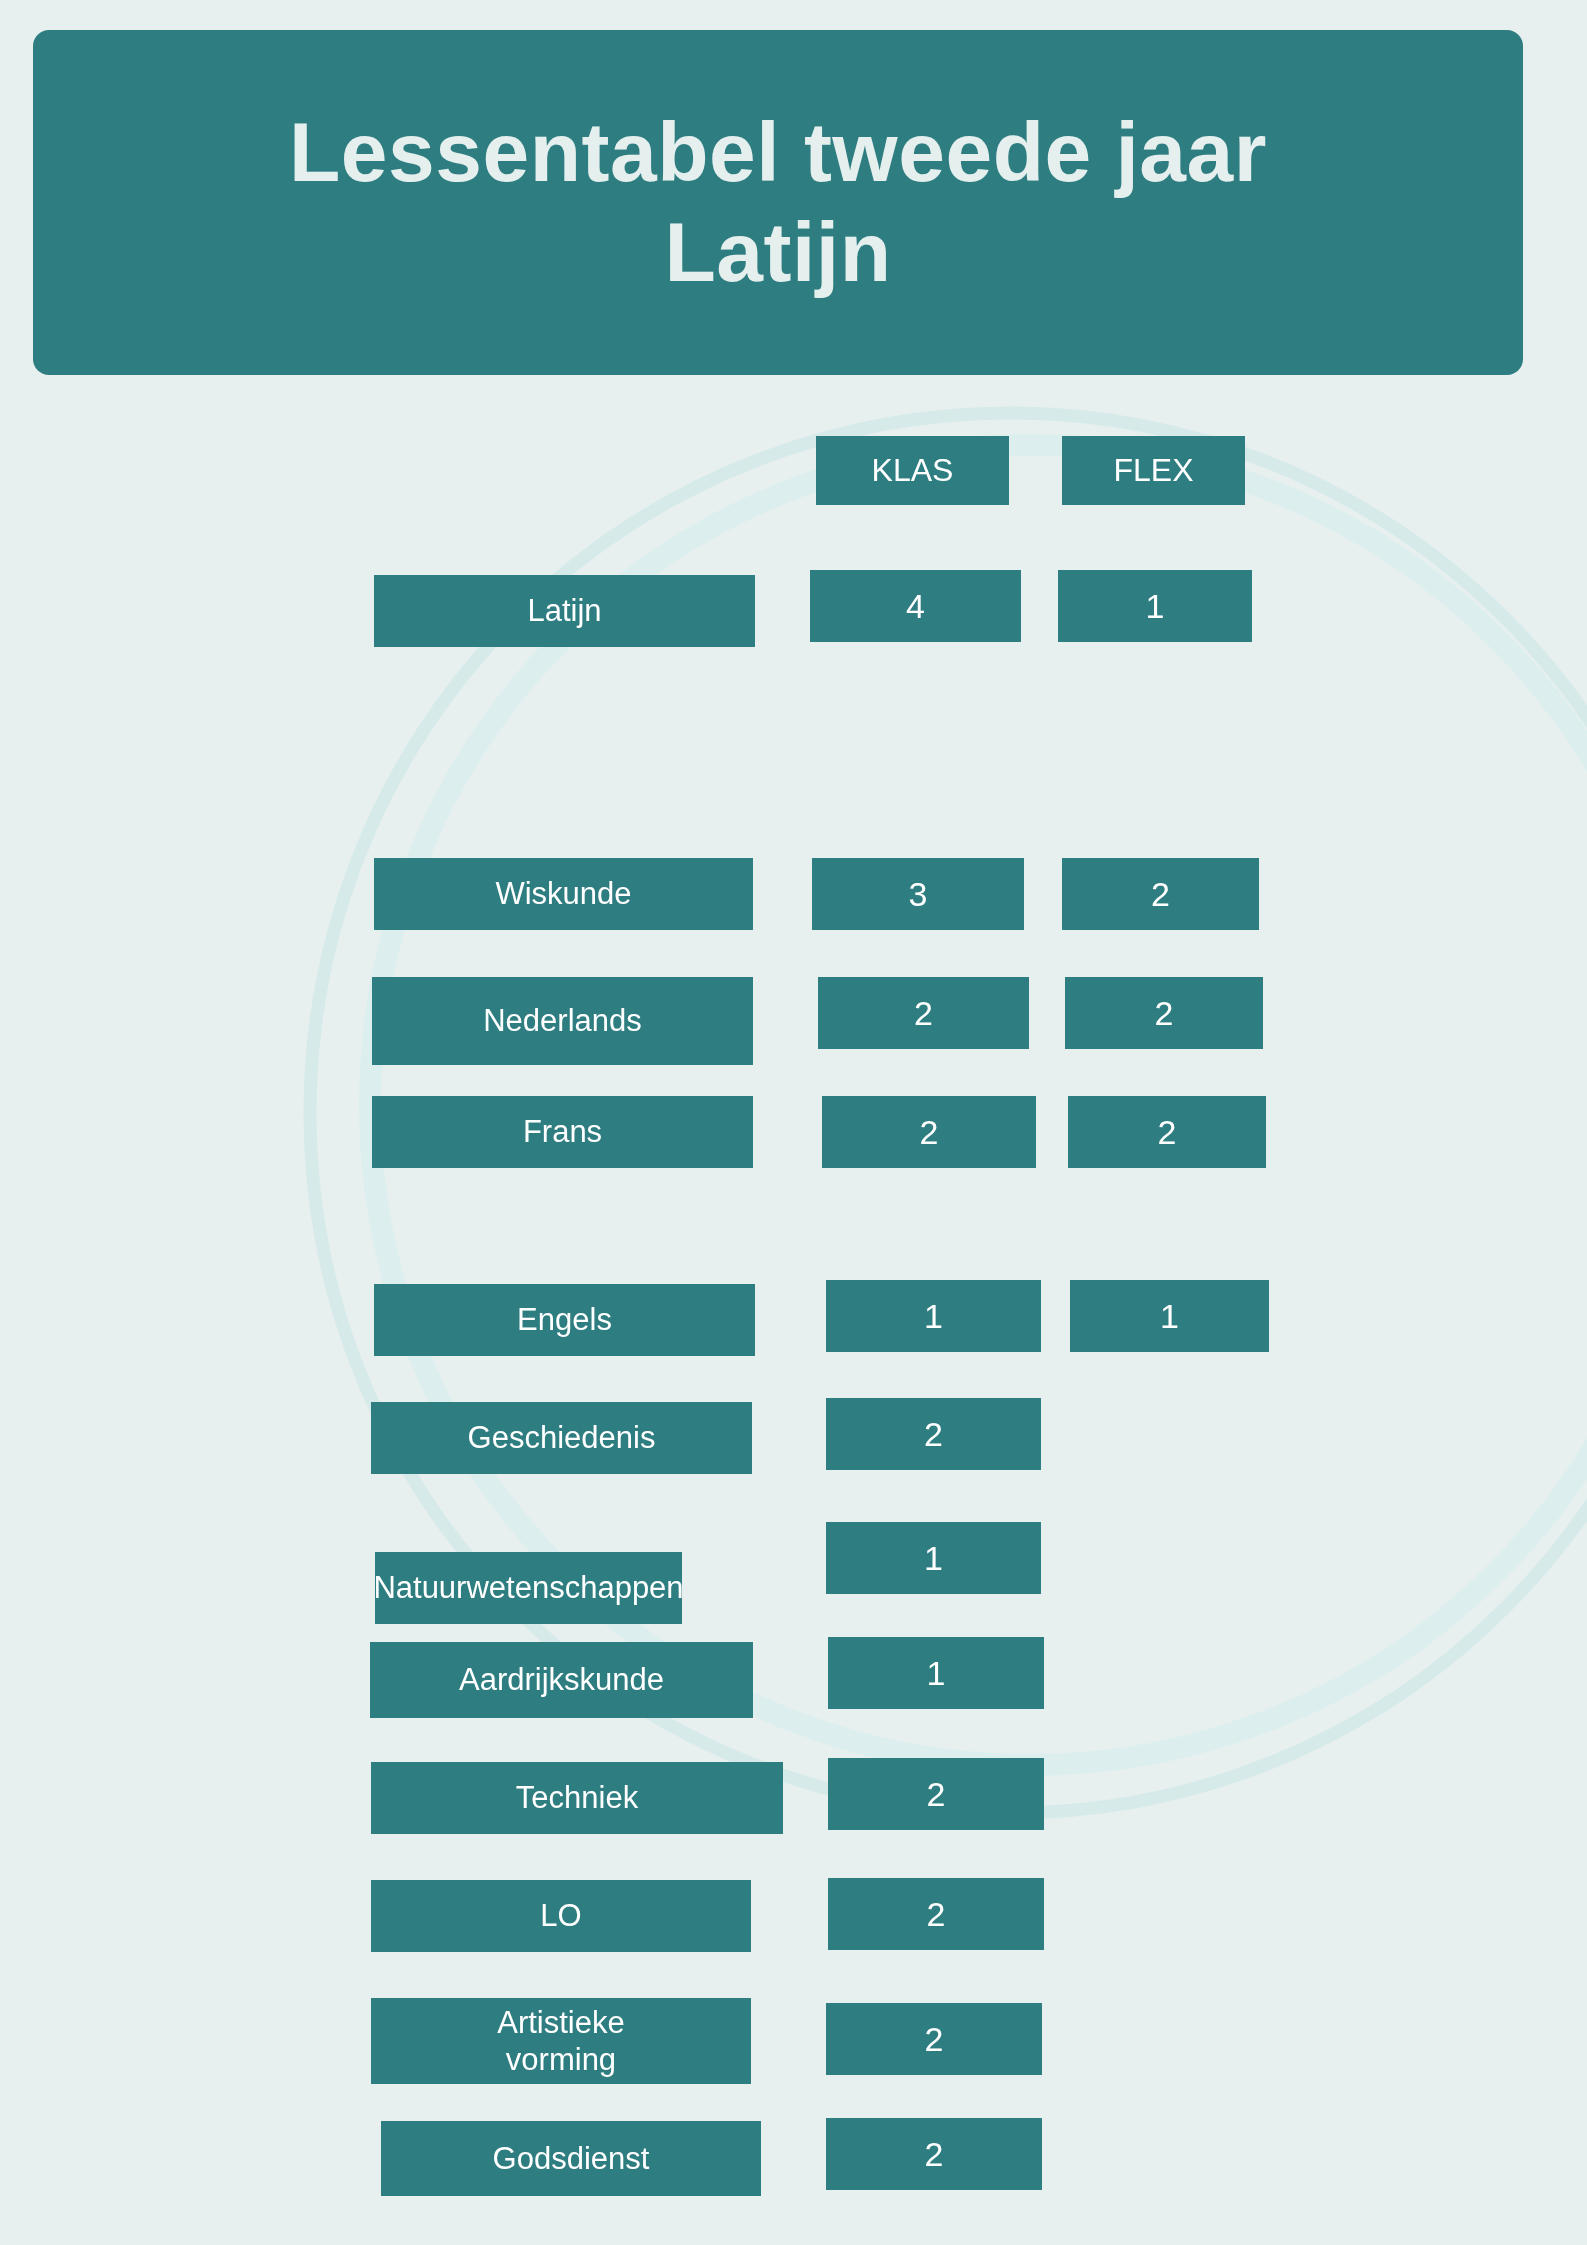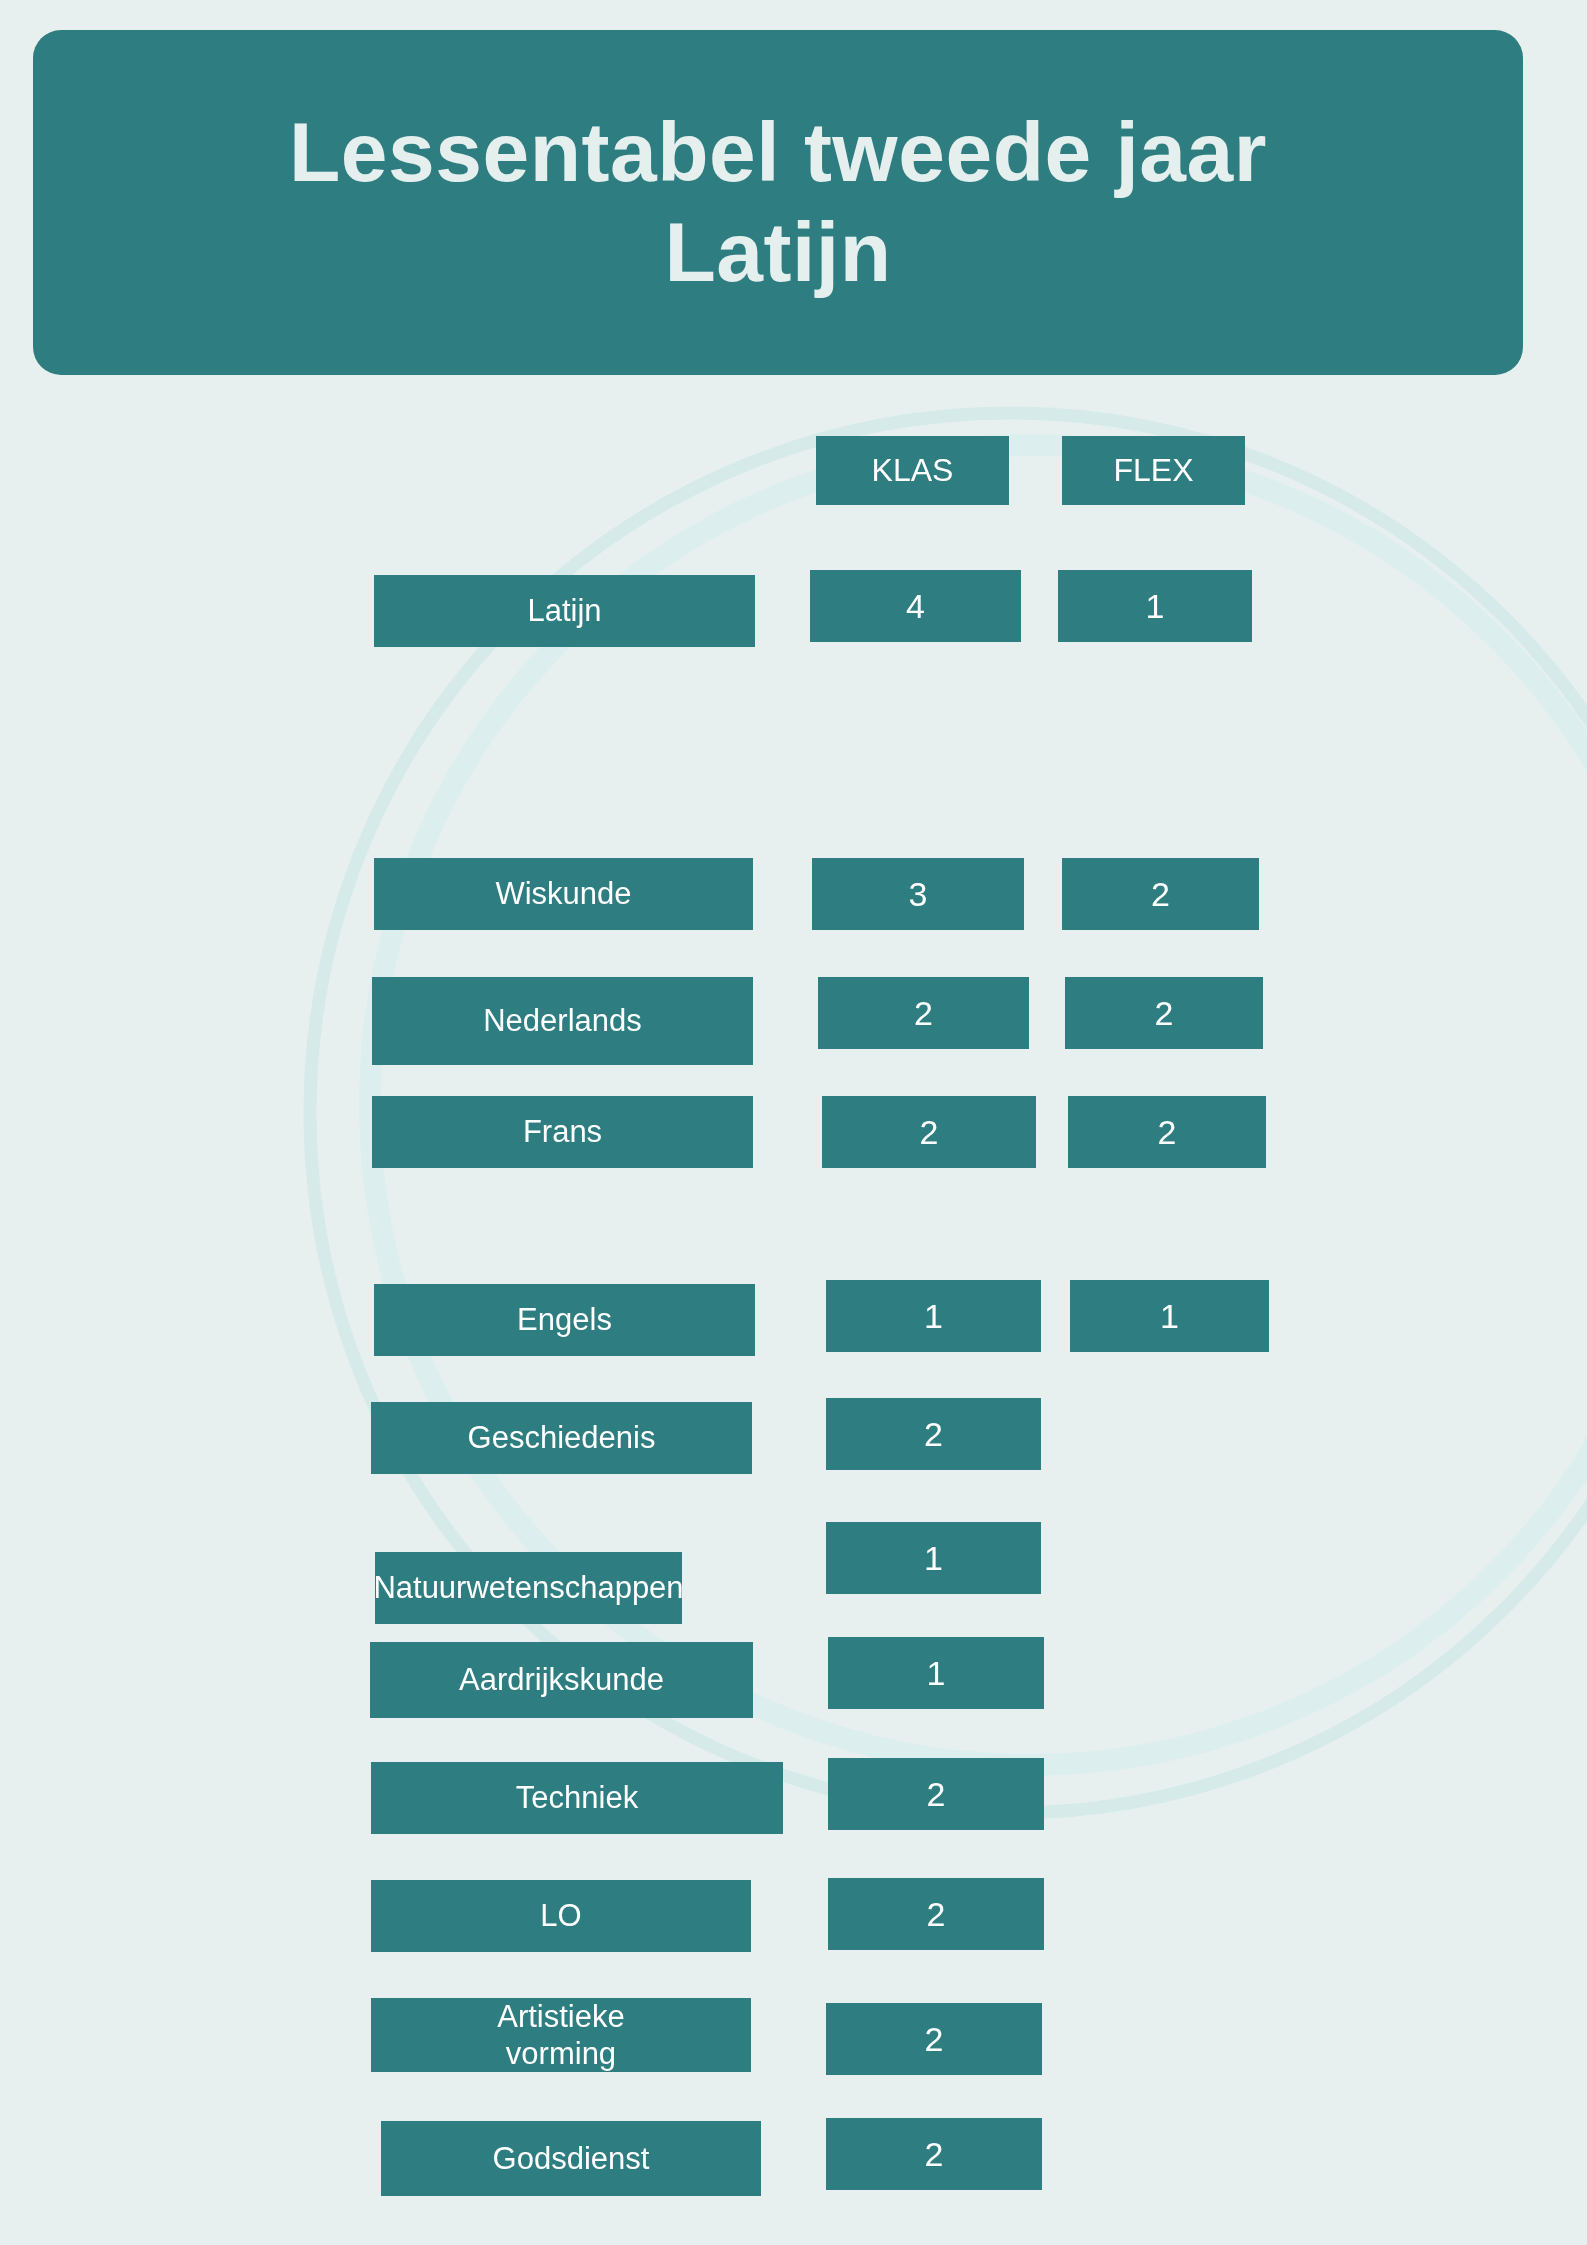--- a/index.html
+++ b/index.html
@@ -31,21 +31,21 @@
   }
 
   
   #title-banner {
     position: absolute;
     left: 33px;
     top: 30px;
     width: 1490px;
     height: 345px;
     background: #2e7d80;
-    border-radius: 28px;
+    border-radius: 16px;
     display: flex;
     align-items: center;
     justify-content: center;
     z-index: 2;
   }
 
   #title-text {
     color: #e4efee;
     font-size: 84px;
     font-weight: bold;
@@ -121,20 +121,20 @@
       <div class="cell label" style="left: 371px; top: 1402px; width: 381px; height: 72px;">Geschiedenis</div>
       <div class="cell value" style="left: 826px; top: 1398px; width: 215px; height: 72px;">2</div>
       <div class="cell label" style="left: 375px; top: 1528px; width: 307px; height: 72px; margin-top: 24px;">Natuurwetenschappen</div>
       <div class="cell value" style="left: 826px; top: 1522px; width: 215px; height: 72px;">1</div>
       <div class="cell label" style="left: 370px; top: 1642px; width: 383px; height: 76px;">Aardrijkskunde</div>
       <div class="cell value" style="left: 828px; top: 1637px; width: 216px; height: 72px;">1</div>
       <div class="cell label" style="left: 371px; top: 1762px; width: 412px; height: 72px;">Techniek</div>
       <div class="cell value" style="left: 828px; top: 1758px; width: 216px; height: 72px;">2</div>
       <div class="cell label" style="left: 371px; top: 1880px; width: 380px; height: 72px;">LO</div>
       <div class="cell value" style="left: 828px; top: 1878px; width: 216px; height: 72px;">2</div>
-      <div class="cell label" style="left: 371px; top: 1998px; width: 380px; height: 74px;">Artistieke
+      <div class="cell label" style="left: 371px; top: 1998px; width: 380px; height: 86px;">Artistieke
 vorming</div>
       <div class="cell value" style="left: 826px; top: 2003px; width: 216px; height: 72px;">2</div>
       <div class="cell label" style="left: 381px; top: 2121px; width: 380px; height: 75px;">Godsdienst</div>
       <div class="cell value" style="left: 826px; top: 2118px; width: 216px; height: 72px;">2</div>
     </div>
 
 </div>
 
 </body></html>

